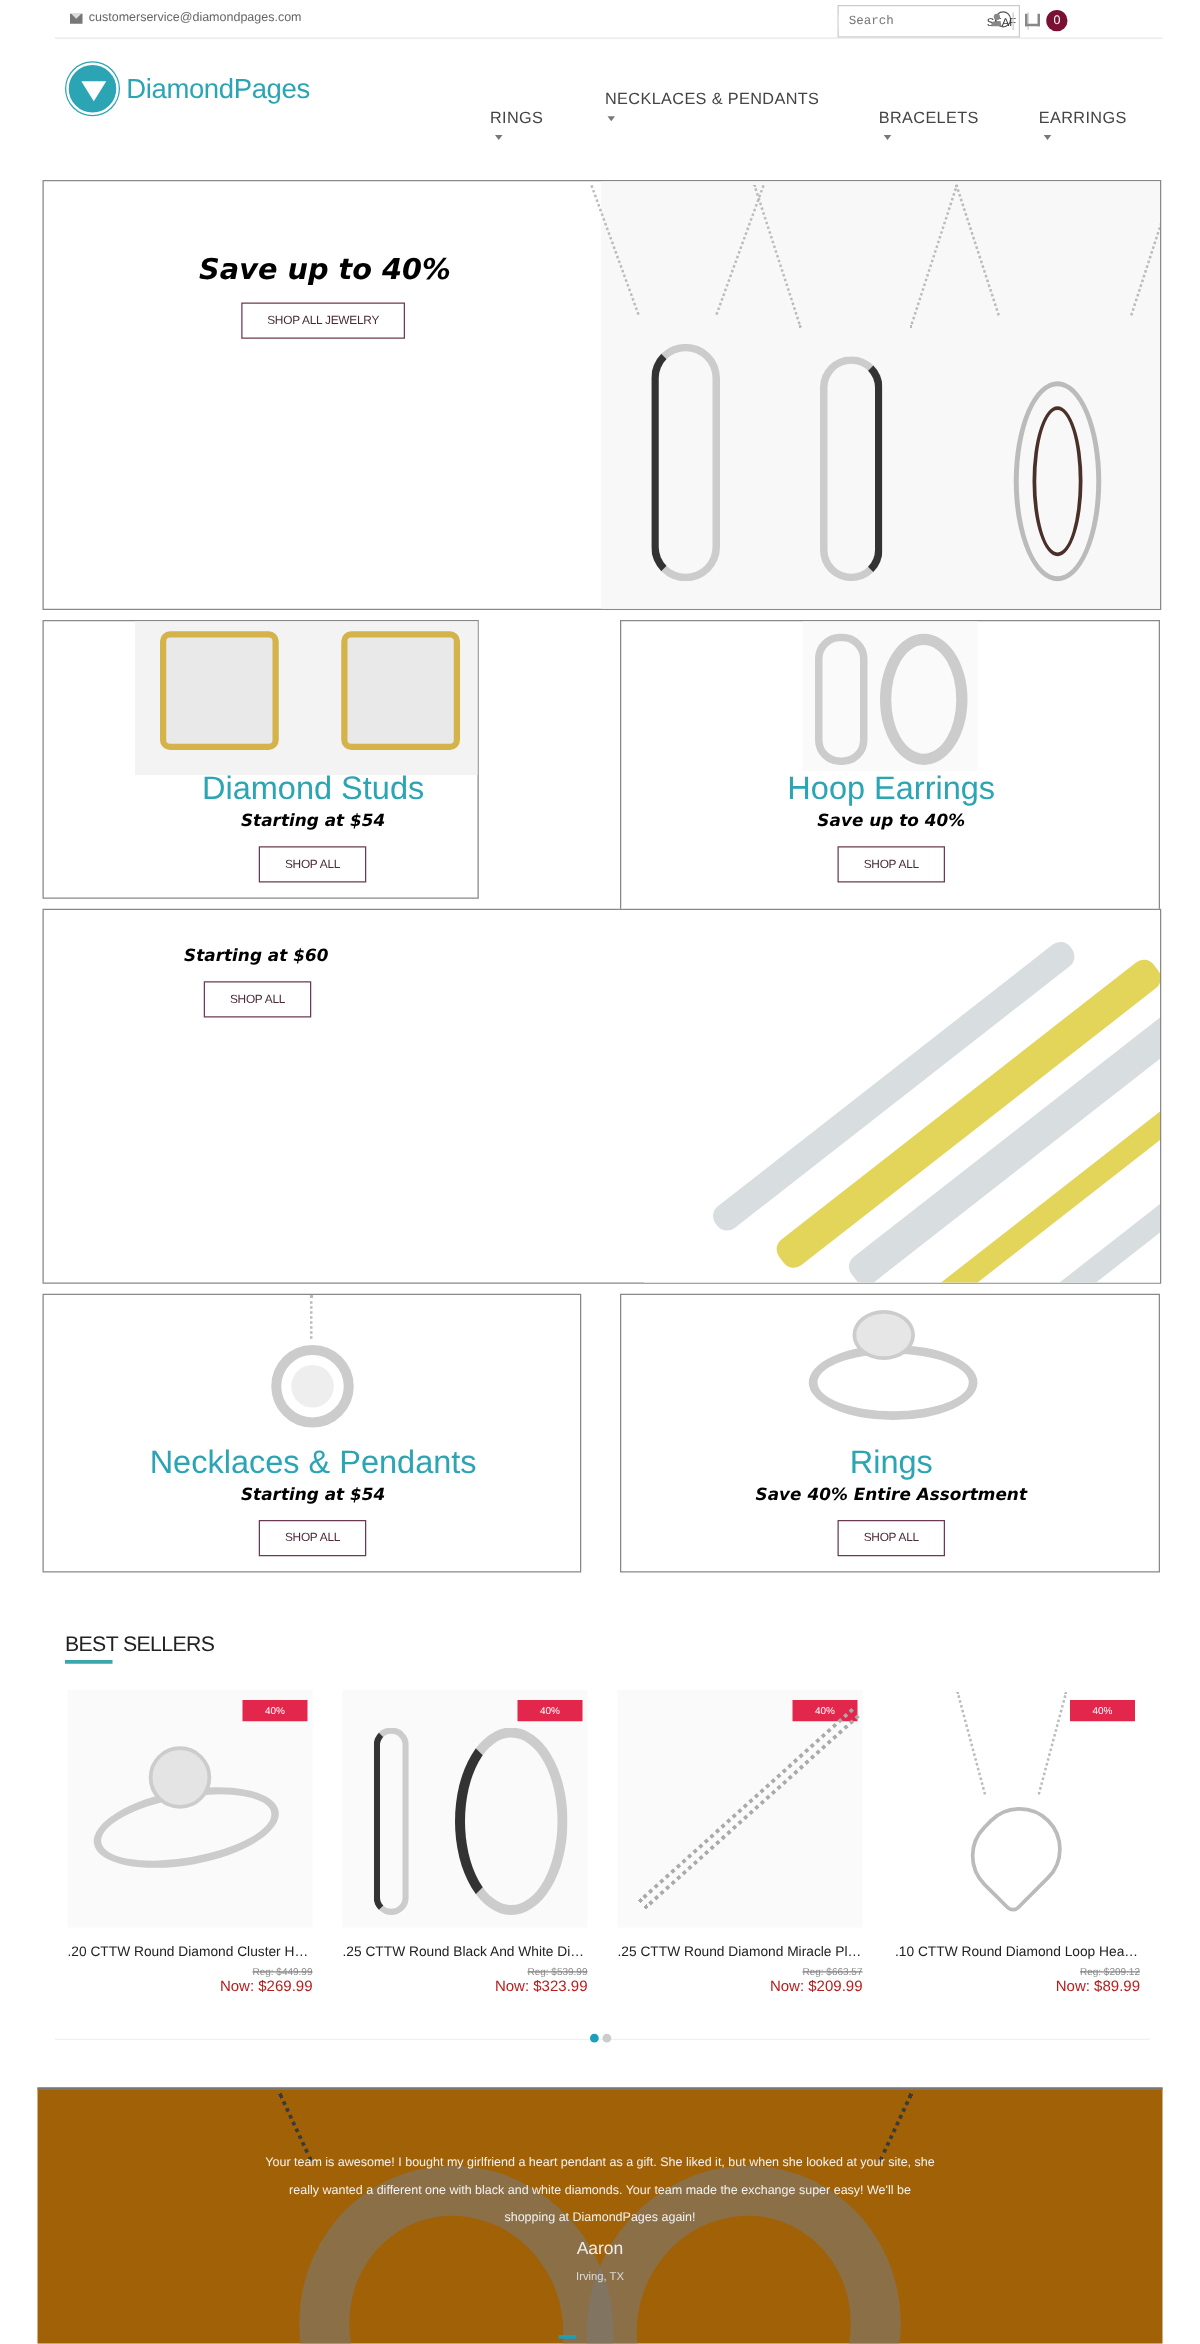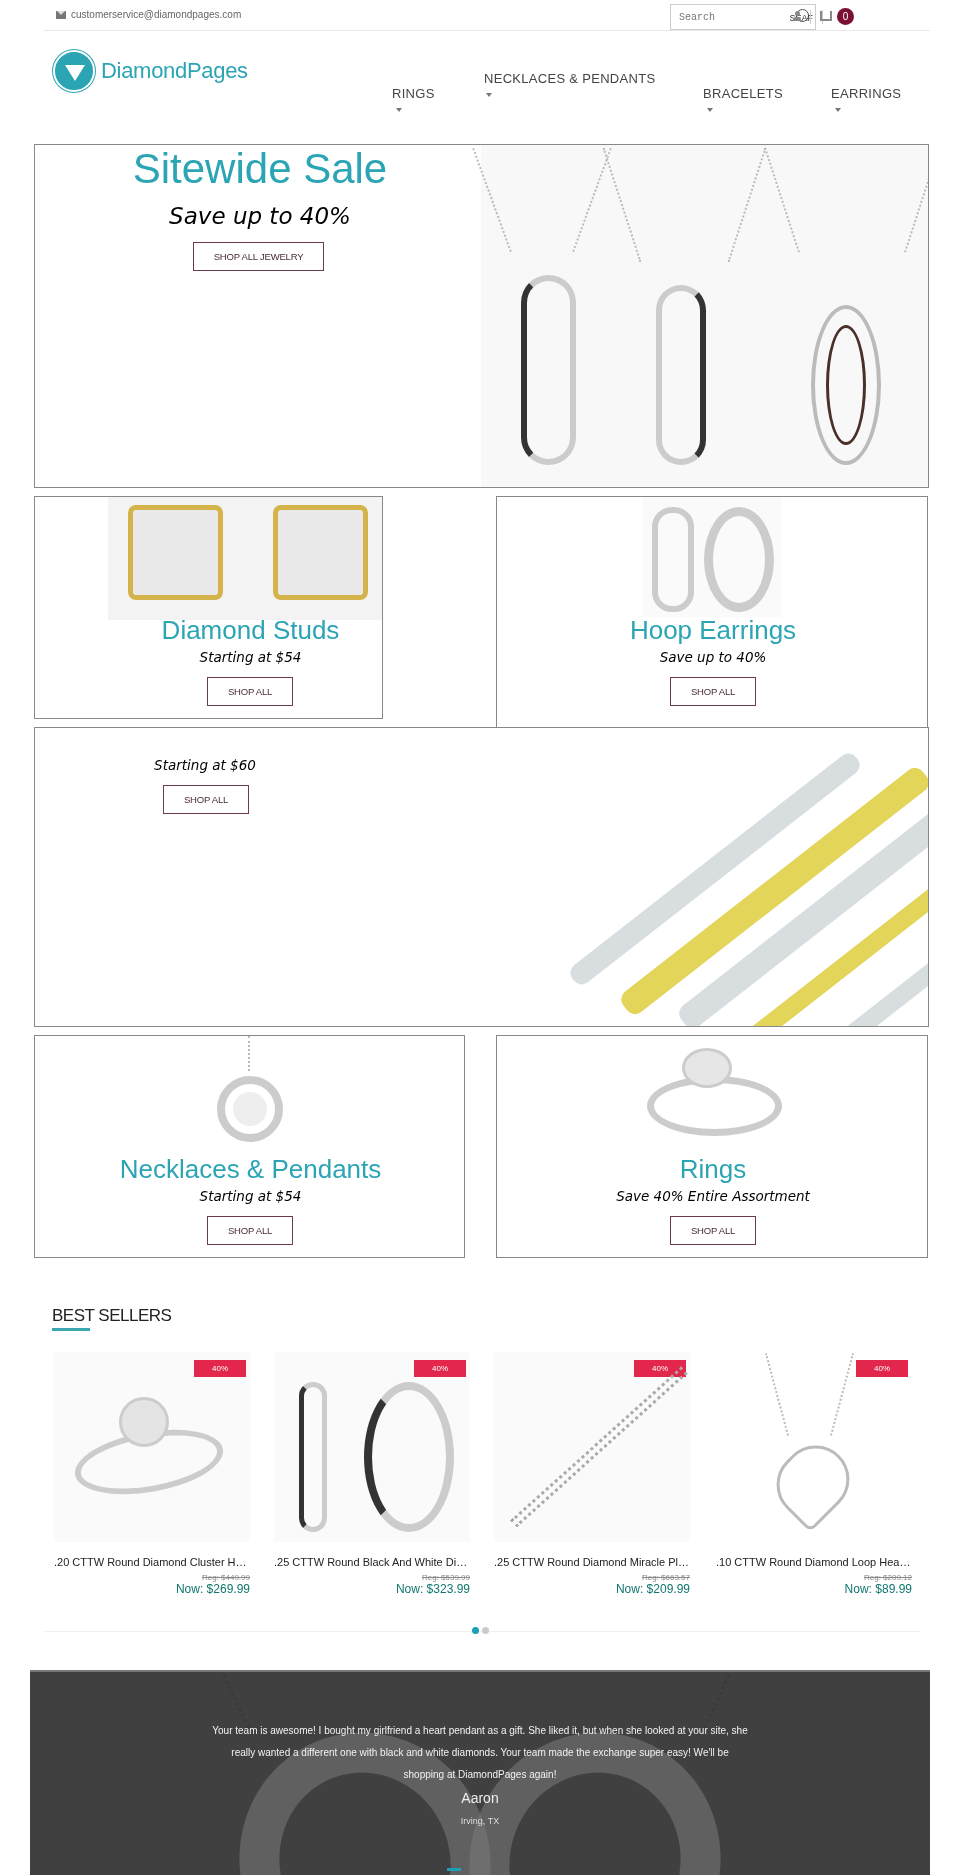--- a/index.html
+++ b/index.html
@@ -21,37 +21,37 @@
 .cart-badge{position:absolute;left:838px;top:8px;width:17px;height:17px;border-radius:50%;background:#7a1034;color:#fff;font-size:10px;text-align:center;line-height:17px}
 .logo{position:absolute;left:53px;top:50px;display:flex;align-items:center;gap:6px}
 .logo-mark{width:42px;height:42px;border-radius:50%;background:#2ba4b4;border:2px solid #fff;box-shadow:0 0 0 1px #2ba4b4;position:relative}
 .logo-mark:after{content:"";position:absolute;left:10px;top:13px;border-left:10px solid transparent;border-right:10px solid transparent;border-top:16px solid #fff}
 .logo-text{font-size:22px;color:#2ba4b4;letter-spacing:-0.3px}
 .nav{position:absolute;top:0;left:0}
 .nav-item{position:absolute;font-size:13px;color:#444;letter-spacing:0.3px}
 .caret{display:inline-block;border-left:3px solid transparent;border-right:3px solid transparent;border-top:4px solid #777;vertical-align:middle;margin-left:4px}
 .panel{position:absolute;border:1px solid #888;background:#fff;overflow:hidden}
 .ptitle{font-size:26px;color:#2ba4b4;text-align:center;white-space:nowrap}
-.psub{font-family:"DejaVu Sans",sans-serif;font-weight:normal;font-style:italic;font-size:13.5px;color:#000;text-align:center}
+.psub{font-family:"DejaVu Sans",sans-serif;font-weight:bold;font-style:italic;font-size:13.5px;color:#000;text-align:center}
 .pbtn{display:block;margin:0 auto;border:1px solid #6b3a52;background:#fff;font-size:9.5px;color:#4a2a3a;text-align:center;font-family:"Liberation Sans",sans-serif;letter-spacing:-0.2px}
 .img-ph{position:absolute;background:#f6f6f6}
 .chain{position:absolute;border-left:2px dotted #bbb}
 .best{position:absolute;left:52px;top:1306px;font-size:17px;color:#222;letter-spacing:-0.5px}
 .best-line{position:absolute;left:52px;top:1328px;width:38px;height:3px;background:#3aa6ae}
 .prod{position:absolute;width:200px}
 .prod .pimg{width:196px;height:190px;background:#fafafa;position:relative;margin-bottom:14px}
 .prod .badge{position:absolute;right:4px;top:8px;background:#e3264b;color:#fff;font-size:8px;padding:4px 18px}
 .prod .pname{font-size:11px;color:#222;white-space:nowrap;overflow:hidden;text-overflow:ellipsis;width:196px;text-align:center}
 .prod .reg{font-size:8px;color:#888;text-decoration:line-through;text-align:right;width:196px;margin-top:5px}
-.prod .now{font-size:12px;color:#0f766e;text-align:right;width:196px}
+.prod .now{font-size:12px;color:#b91c1c;text-align:right;width:196px}
 .dots{position:absolute;left:472px;top:1627px;display:flex;gap:3px}
 .dot{width:7px;height:7px;border-radius:50%;background:#ccc}
 .dot.active{background:#1aa0b8}
 .hr{position:absolute;left:44px;top:1631px;width:876px;height:1px;background:#f0f0f0}
-.testi{position:absolute;left:30px;top:1670px;width:900px;height:205px;background:#404040;border-top:2px solid #777;overflow:hidden}
+.testi{position:absolute;left:30px;top:1670px;width:900px;height:205px;background:#a16207;border-top:2px solid #777;overflow:hidden}
 .testi .heart{position:absolute;border:40px solid #7a7a7a;border-radius:50%;opacity:.55}
 .testi .quote{position:absolute;left:180px;top:48px;width:540px;text-align:center;font-size:10px;color:#f2f2f2;line-height:22px}
 .testi .name{position:absolute;left:0;width:900px;top:118px;text-align:center;font-size:14px;color:#eee}
 .testi .loc{position:absolute;left:0;width:900px;top:144px;text-align:center;font-size:9px;color:#ddd}
 .testi .ind{position:absolute;left:417px;top:196px;width:14px;height:3px;background:#1aa0b8}
 </style>
 </head>
 <body>
 
 <div class="topbar">
@@ -80,21 +80,20 @@
 </div>
 
 <div class="nav">
   <div class="nav-item" style="left:392px;top:86px"><span>RINGS</span><span class="caret"></span></div>
   <div class="nav-item" style="left:484px;top:71px;width:180px"><span>NECKLACES &amp; PENDANTS</span><br><span class="caret" style="margin-left:2px"></span></div>
   <div class="nav-item" style="left:703px;top:86px"><span>BRACELETS</span><span class="caret"></span></div>
   <div class="nav-item" style="left:831px;top:86px"><span>EARRINGS</span><span class="caret"></span></div>
 </div>
 
 <div class="panel" style="left:34px;top:144px;width:895px;height:344px">
-  <div class="ptitle" style="position:absolute;left:0;width:450px;top:0px;font-size:42px">Sitewide Sale</div>
   <div class="psub" style="position:absolute;left:0;width:450px;top:58px;font-size:23px">Save up to 40%</div>
   <button class="pbtn" style="position:absolute;left:158px;top:97px;width:131px;height:29px">SHOP ALL JEWELRY</button>
   <div class="img-ph" style="left:446px;top:0;width:449px;height:344px;background:#f8f8f8">
     <div class="chain" style="left:10px;top:0;height:110px;transform:rotate(-20deg)"></div>
     <div class="chain" style="left:110px;top:0;height:110px;transform:rotate(20deg)"></div>
     <div class="chain" style="left:140px;top:0;height:120px;transform:rotate(-18deg)"></div>
     <div class="chain" style="left:265px;top:0;height:120px;transform:rotate(18deg)"></div>
     <div class="chain" style="left:300px;top:0;height:110px;transform:rotate(-18deg)"></div>
     <div class="chain" style="left:440px;top:0;height:110px;transform:rotate(18deg)"></div>
     <div style="position:absolute;left:40px;top:130px;width:55px;height:190px;border:6px solid #ccc;border-radius:30px;border-left-color:#333"></div>

